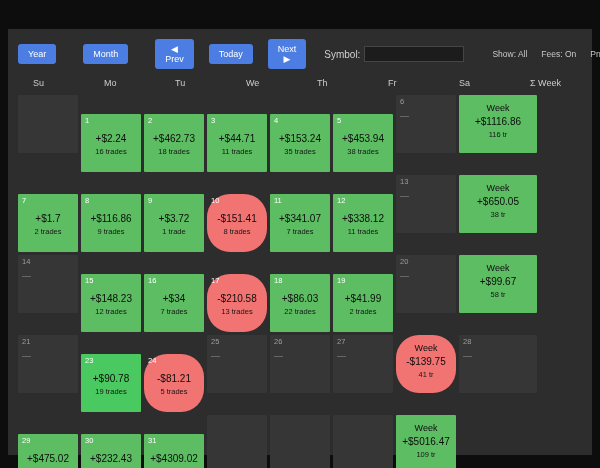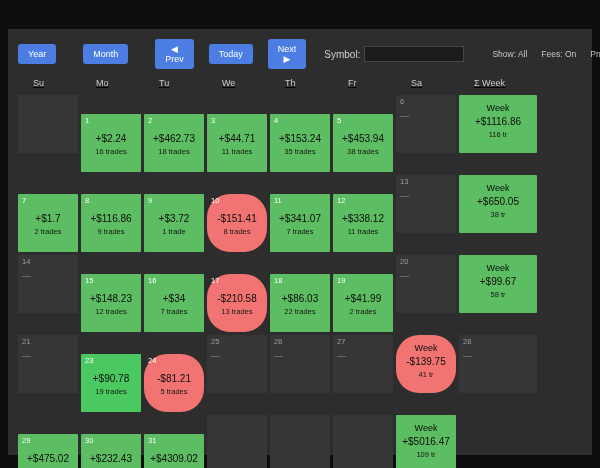--- a/index.html
+++ b/index.html
@@ -11,21 +11,21 @@
   .panel { margin-top:21px; height:426px; background:#2d2d2d; padding:8px 10px; }
   
   .controls { display:flex; align-items:center; height:26px; margin-top:4px; margin-bottom:8px; }
   .btn { background:#4b7de2; color:#fff; border:none; border-radius:3px; font-size:9px; padding:5px 10px; cursor:pointer; font-family:"Liberation Sans", sans-serif; }
   .btn.mr-lg { margin-right:27px; } .btn.mr-sm { margin-right:15px; }
   .sym-label { color:#cfcfcf; font-size:10px; margin-left:18px; margin-right:4px; }
   .sym-input { width:100px; height:16px; background:#1c1c1c; border:1px solid #454545; color:#ddd; font-size:9px; padding:0 4px; }
   .toggles { display:flex; margin-left:14px; }
   .toggle { color:#c8c8c8; font-size:8.5px; margin-left:14px; white-space:nowrap; cursor:pointer; }
   
-  .dow-row { display:grid; grid-template-columns:repeat(7,60px) 78px; gap:3px; margin-bottom:4px;text-decoration:underline; }
+  .dow-row { display:grid; grid-template-columns:repeat(7,60px) 78px; gap:11px; margin-bottom:4px; }
   .dow { color:#cccccc; font-size:9px; padding:3px 0 3px 15px; }
   
   .grid { display:grid; grid-template-columns:repeat(7,60px) 78px; gap:3px; }
   .cell { position:relative; height:58px; background:#363636; border-radius:1px; }
   .cell.win { background:#5cbd62; }
   .cell.win-bright { background:#49c95f; }
   .cell.loss { background:#f17472;border-radius:23px; }
   .day-num { position:absolute; top:2px; left:4px; font-size:7.5px; color:#9d9d9d; }
   .win .day-num, .win-bright .day-num, .loss .day-num { color:#ffffff; }
   .dash { position:absolute; top:16px; left:4px; font-size:9px; color:#828282; }

